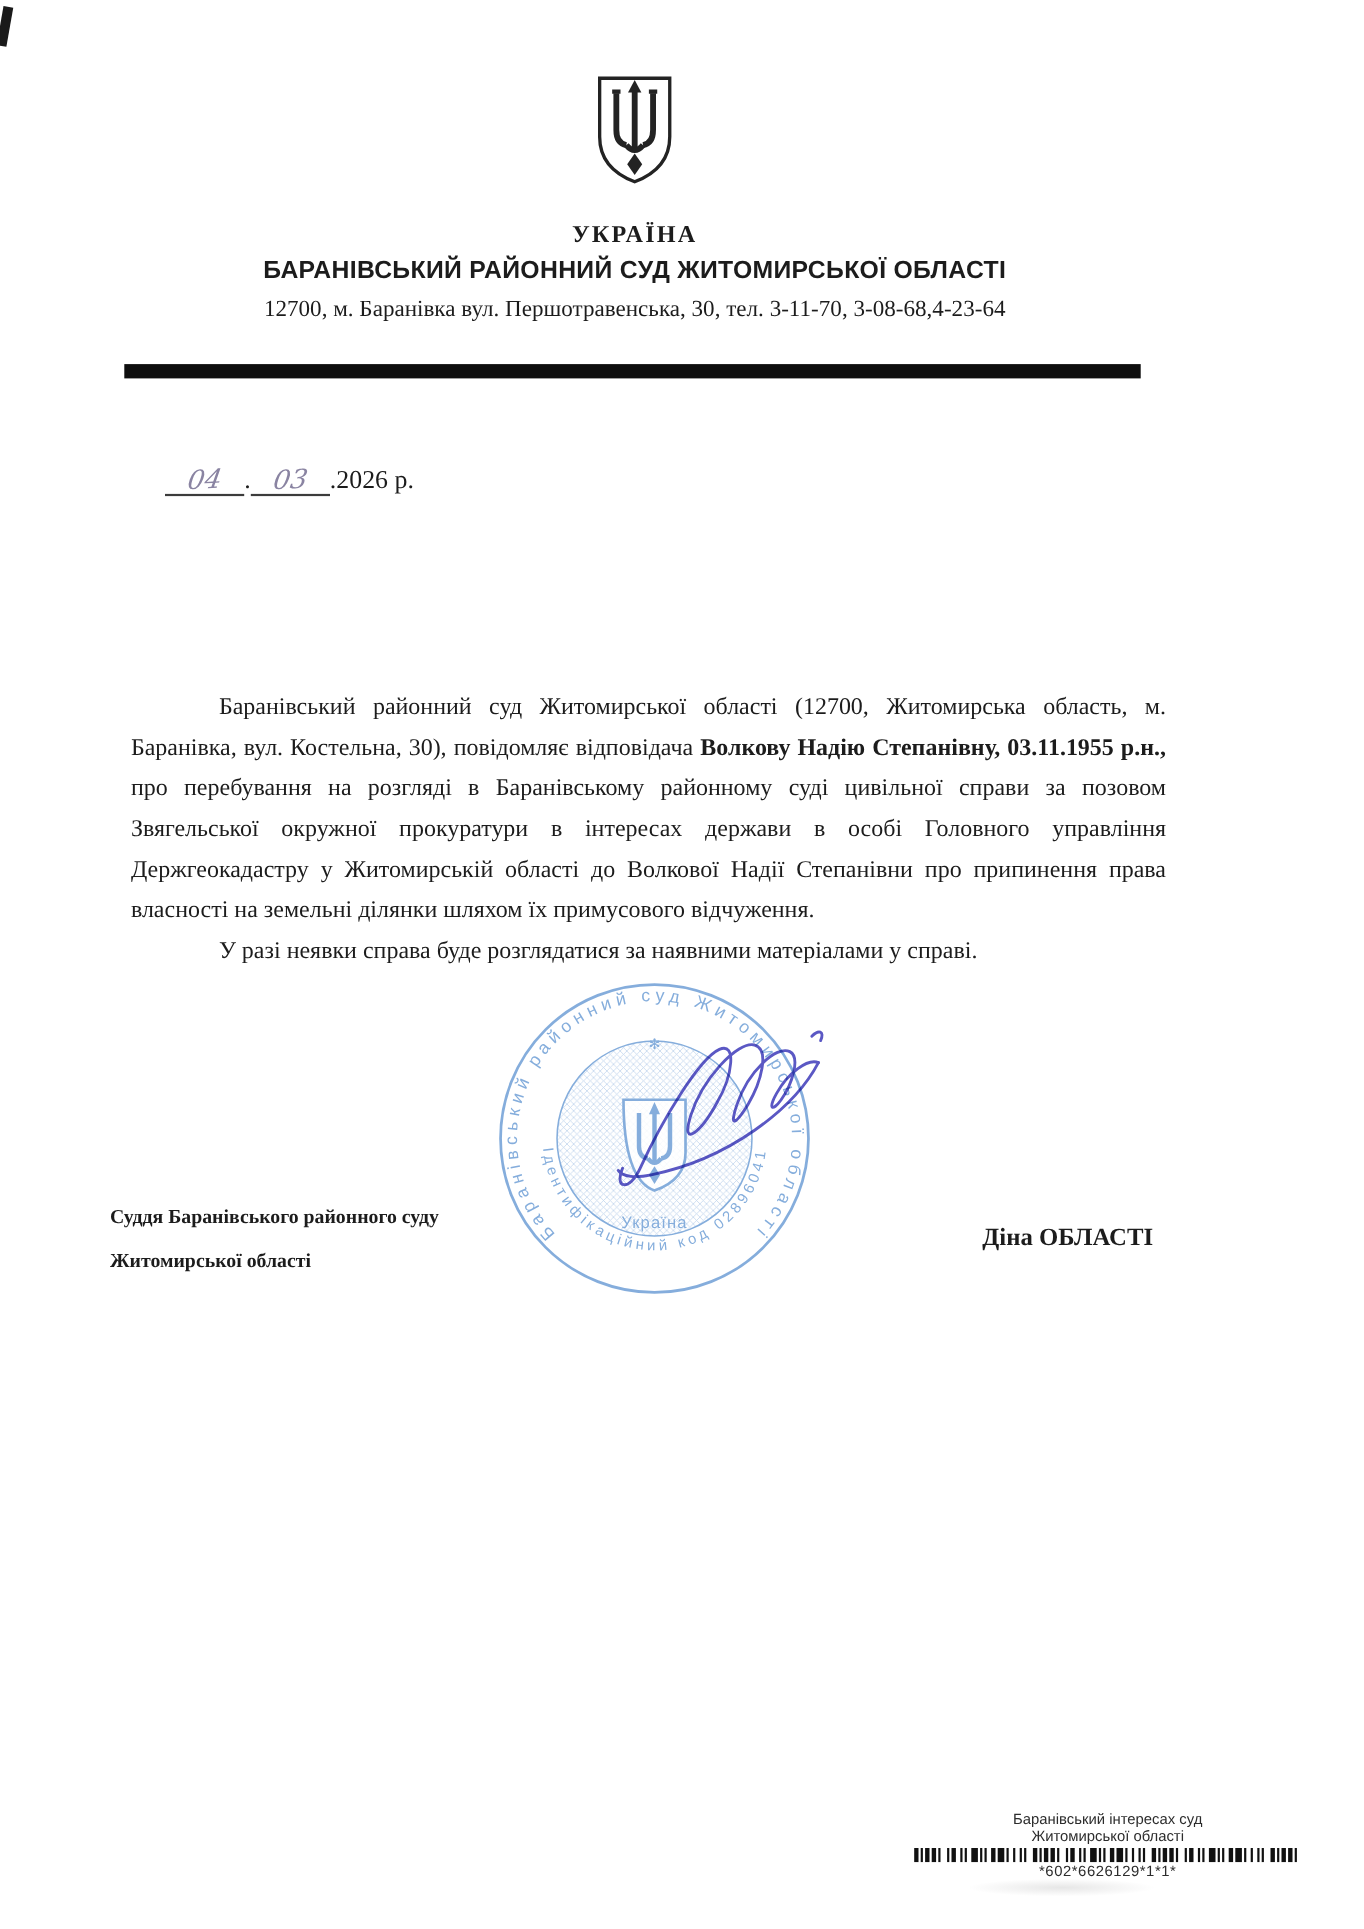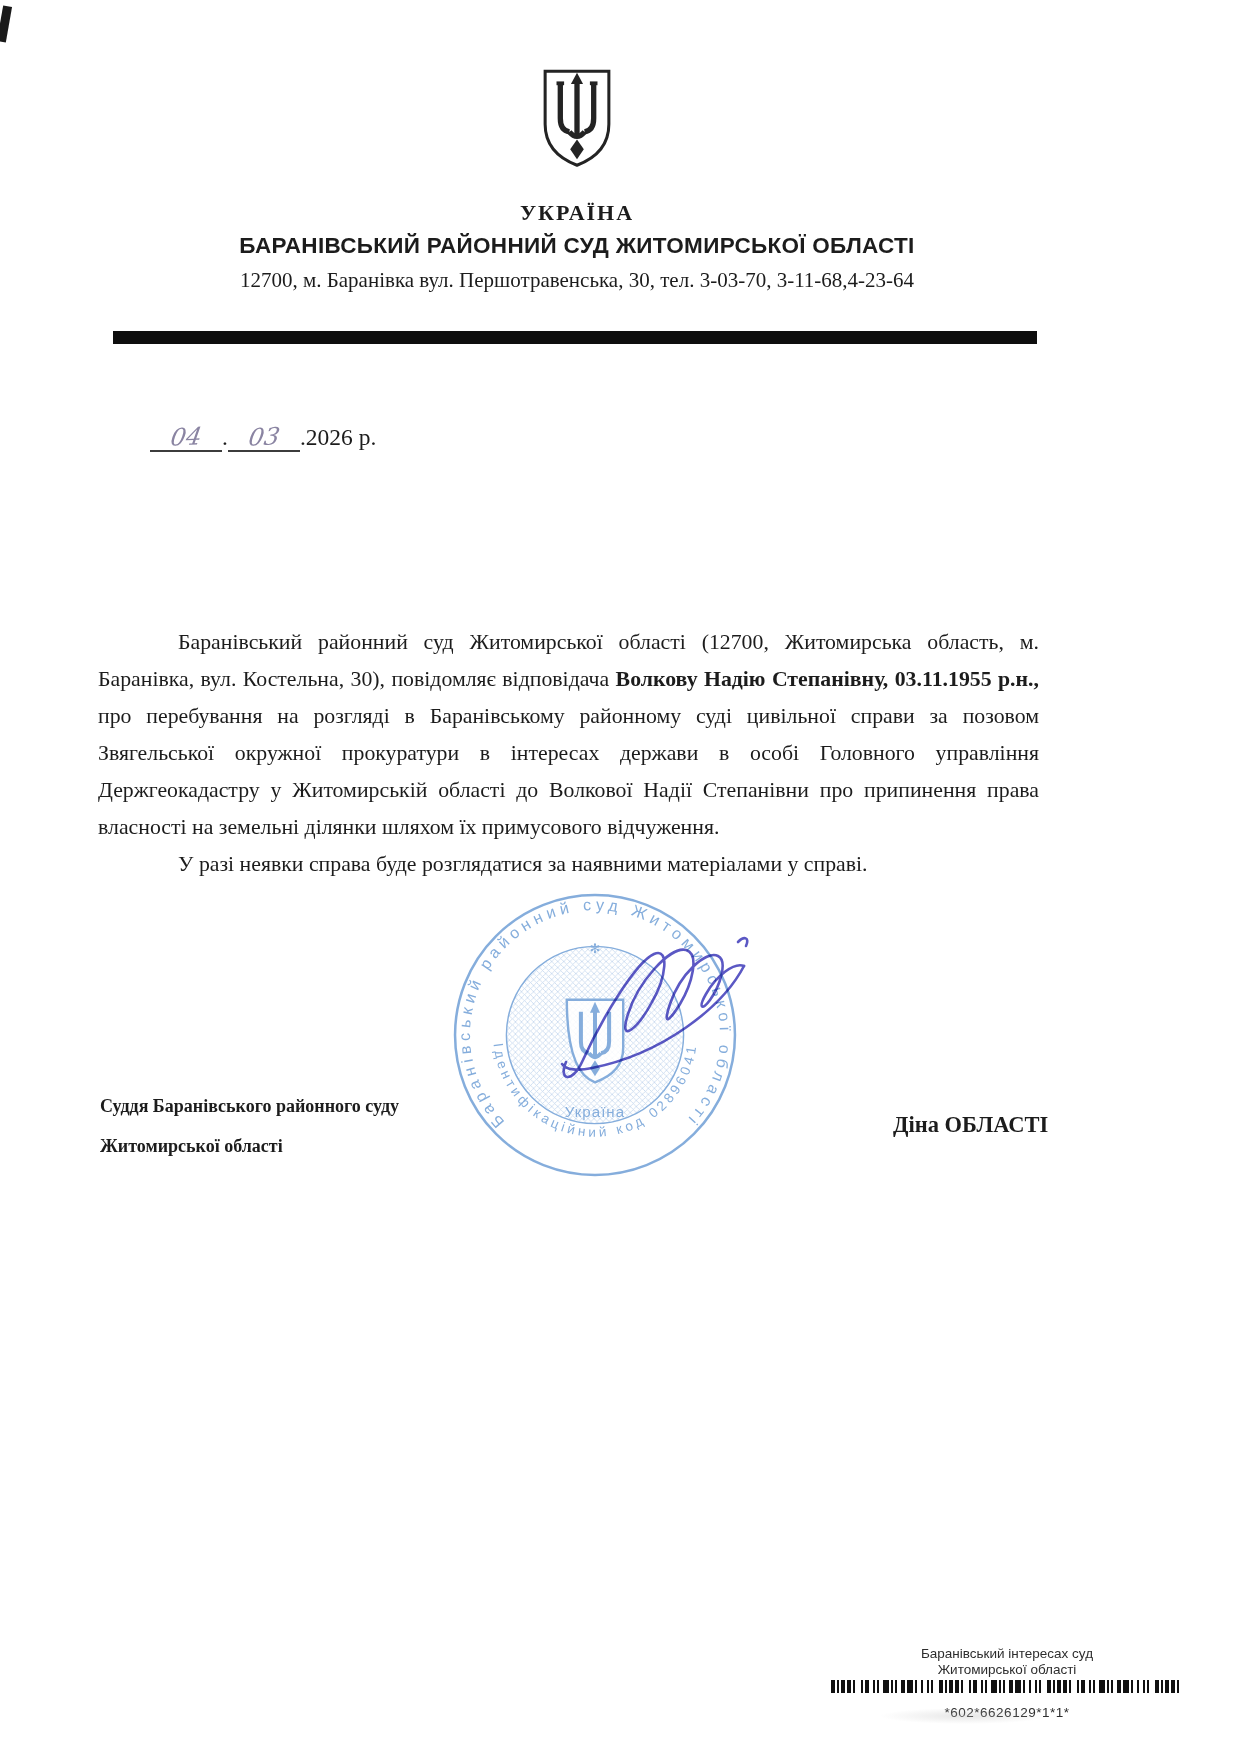--- a/index.html
+++ b/index.html
@@ -28,36 +28,36 @@
   .meta{left:150px;top:420px;font-size:23.5px;line-height:35px;}
   .hw{
     display:inline-block;width:72px;text-align:center;
     border-bottom:2px solid #3c3c3c;
     font-family:"DejaVu Serif",serif;font-style:italic;
     font-size:24px;color:#8a84a2;line-height:26px;
   }
   .hw span{display:inline-block;transform:skewX(-12deg) rotate(-3deg);}
 
   
-  .bodytext{left:98px;top:624px;width:941px;font-size:21.8px;line-height:37px;text-align:justify;}
+  .bodytext{left:119px;top:624px;width:941px;font-size:21.8px;line-height:37px;text-align:justify;}
   .bodytext p{margin:0;text-indent:80px;}
 
   
   .seal{left:449px;top:889px;width:292px;height:292px;mix-blend-mode:multiply;opacity:.85;}
   .sig{left:552px;top:934px;width:250px;height:160px;mix-blend-mode:multiply;}
 
   
   .judge-title{left:100px;top:1086px;font-size:18px;font-weight:bold;line-height:40px;}
   .judge-name{left:893px;top:1112px;font-size:22.5px;font-weight:bold;}
 
   
   .footer{left:822px;top:1646px;width:370px;text-align:center;font-family:"Liberation Sans",sans-serif;font-size:13.5px;line-height:16px;color:#2d2d2d;}
   .barcode{width:352px;height:13px;margin:2px auto 0;display:flex;align-items:stretch;overflow:hidden;}
   .barcode div{height:100%;}
-  .bc-value{font-size:13.5px;letter-spacing:.5px;margin-top:12px;font-family:"Liberation Sans",sans-serif;}
+  .bc-value{font-size:13.5px;letter-spacing:.5px;margin-top:0px;font-family:"Liberation Sans",sans-serif;}
   .smudge{left:880px;top:1708px;width:170px;height:16px;border-radius:50%;
     background:radial-gradient(closest-side,#b9b9b9,transparent);opacity:.35;}
 
   .seal text{font-family:"Liberation Sans",sans-serif;fill:#6f9fd6;}
 </style>
 </head>
 <body>
 
 <div class="abs artifact"></div>
 
@@ -72,21 +72,21 @@
     </g>
     <g stroke="#232323" stroke-width="5" fill="none">
       <path d="M31 24 H41"></path>
       <path d="M75 24 H85"></path>
     </g>
     <path d="M58 10 L66 25 H50 Z" fill="#232323"></path>
     <path d="M58 98 L67 111 L58 124 L49 111 Z" fill="#232323"></path>
   </svg>
   <div class="country">УКРАЇНА</div>
   <div class="court-name">БАРАНІВСЬКИЙ РАЙОННИЙ СУД ЖИТОМИРСЬКОЇ ОБЛАСТІ</div>
-  <div class="address">12700,  м. Баранівка вул. Першотравенська, 30, тел. 3-03-70, 3-11-68,4-23-64</div>
+  <div class="address">12700,  м. Баранівка вул. Першотравенська, 30, тел. 3-11-70, 3-08-68,4-23-64</div>
 </div>
 <div class="abs divider"></div>
 
 <div class="abs meta">
   <div>
     <span class="hw"><span>04</span></span><span>.</span><span class="hw"><span>03</span></span><span>.2026 р.</span>
   </div>
 </div>
 
 <div class="abs bodytext">

